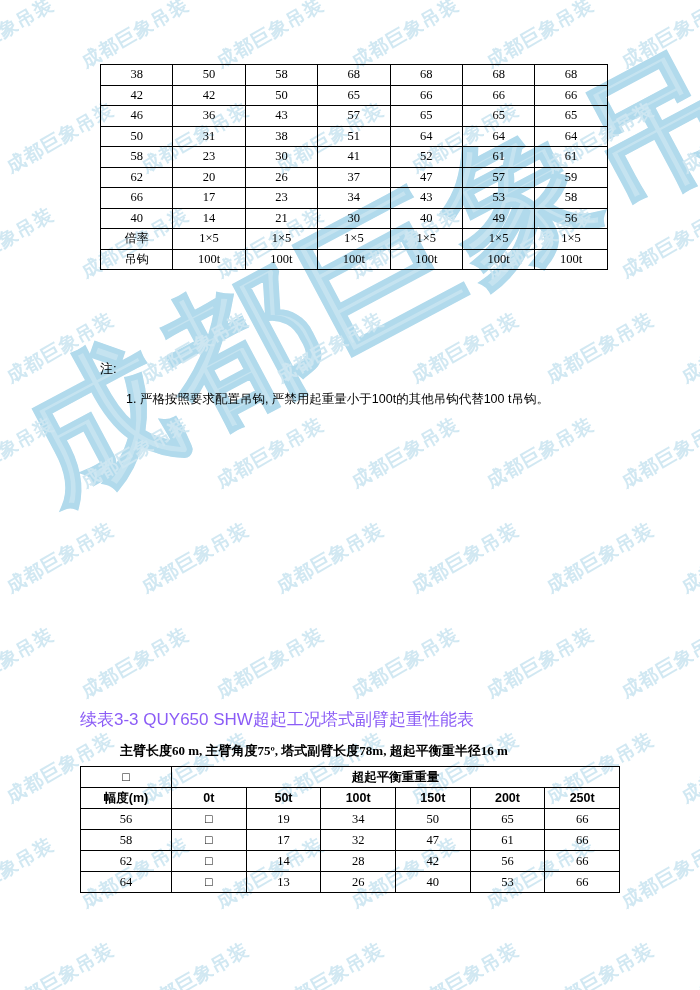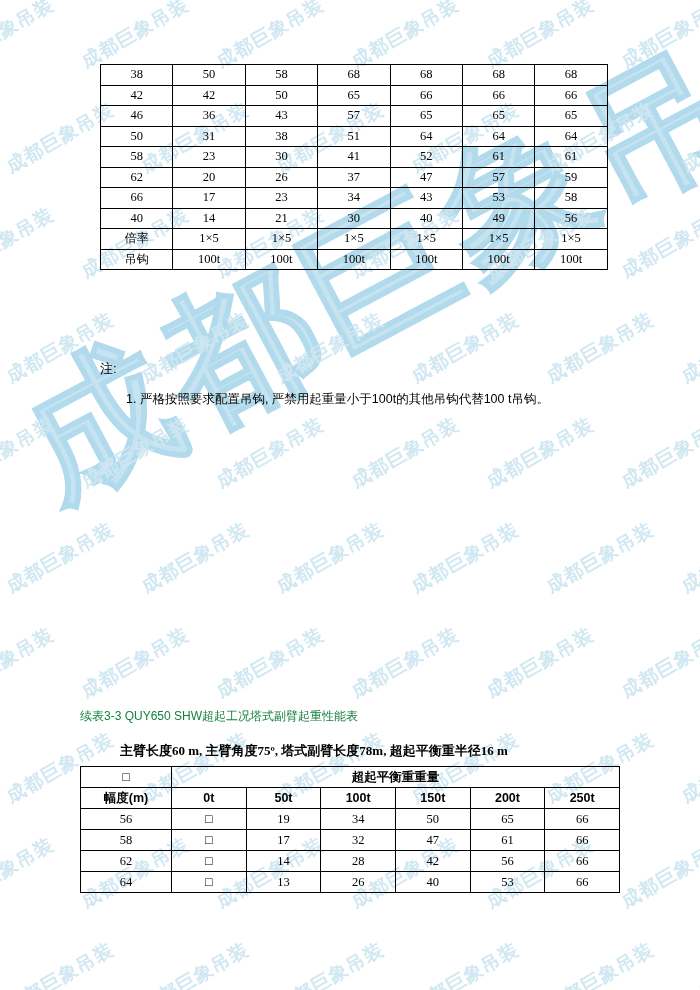--- a/index.html
+++ b/index.html
@@ -104,22 +104,22 @@
     padding-left: 26px;
     line-height: 1.5;
   }
 
   
   #sub-title {
     position: absolute;
     left: 80px;
     top: 708px;
     font-family: "Liberation Sans", sans-serif;
-    font-size: 12px;
-    color: #15803d;
+    font-size: 17px;
+    color: #8b5cf6;
     white-space: nowrap;
   }
   #cond-line {
     position: absolute;
     left: 85px;
     top: 742px;
     font-family: Liberation Serif, serif;
     font-weight: bold;
     font-size: 13px;
     color: #000;

